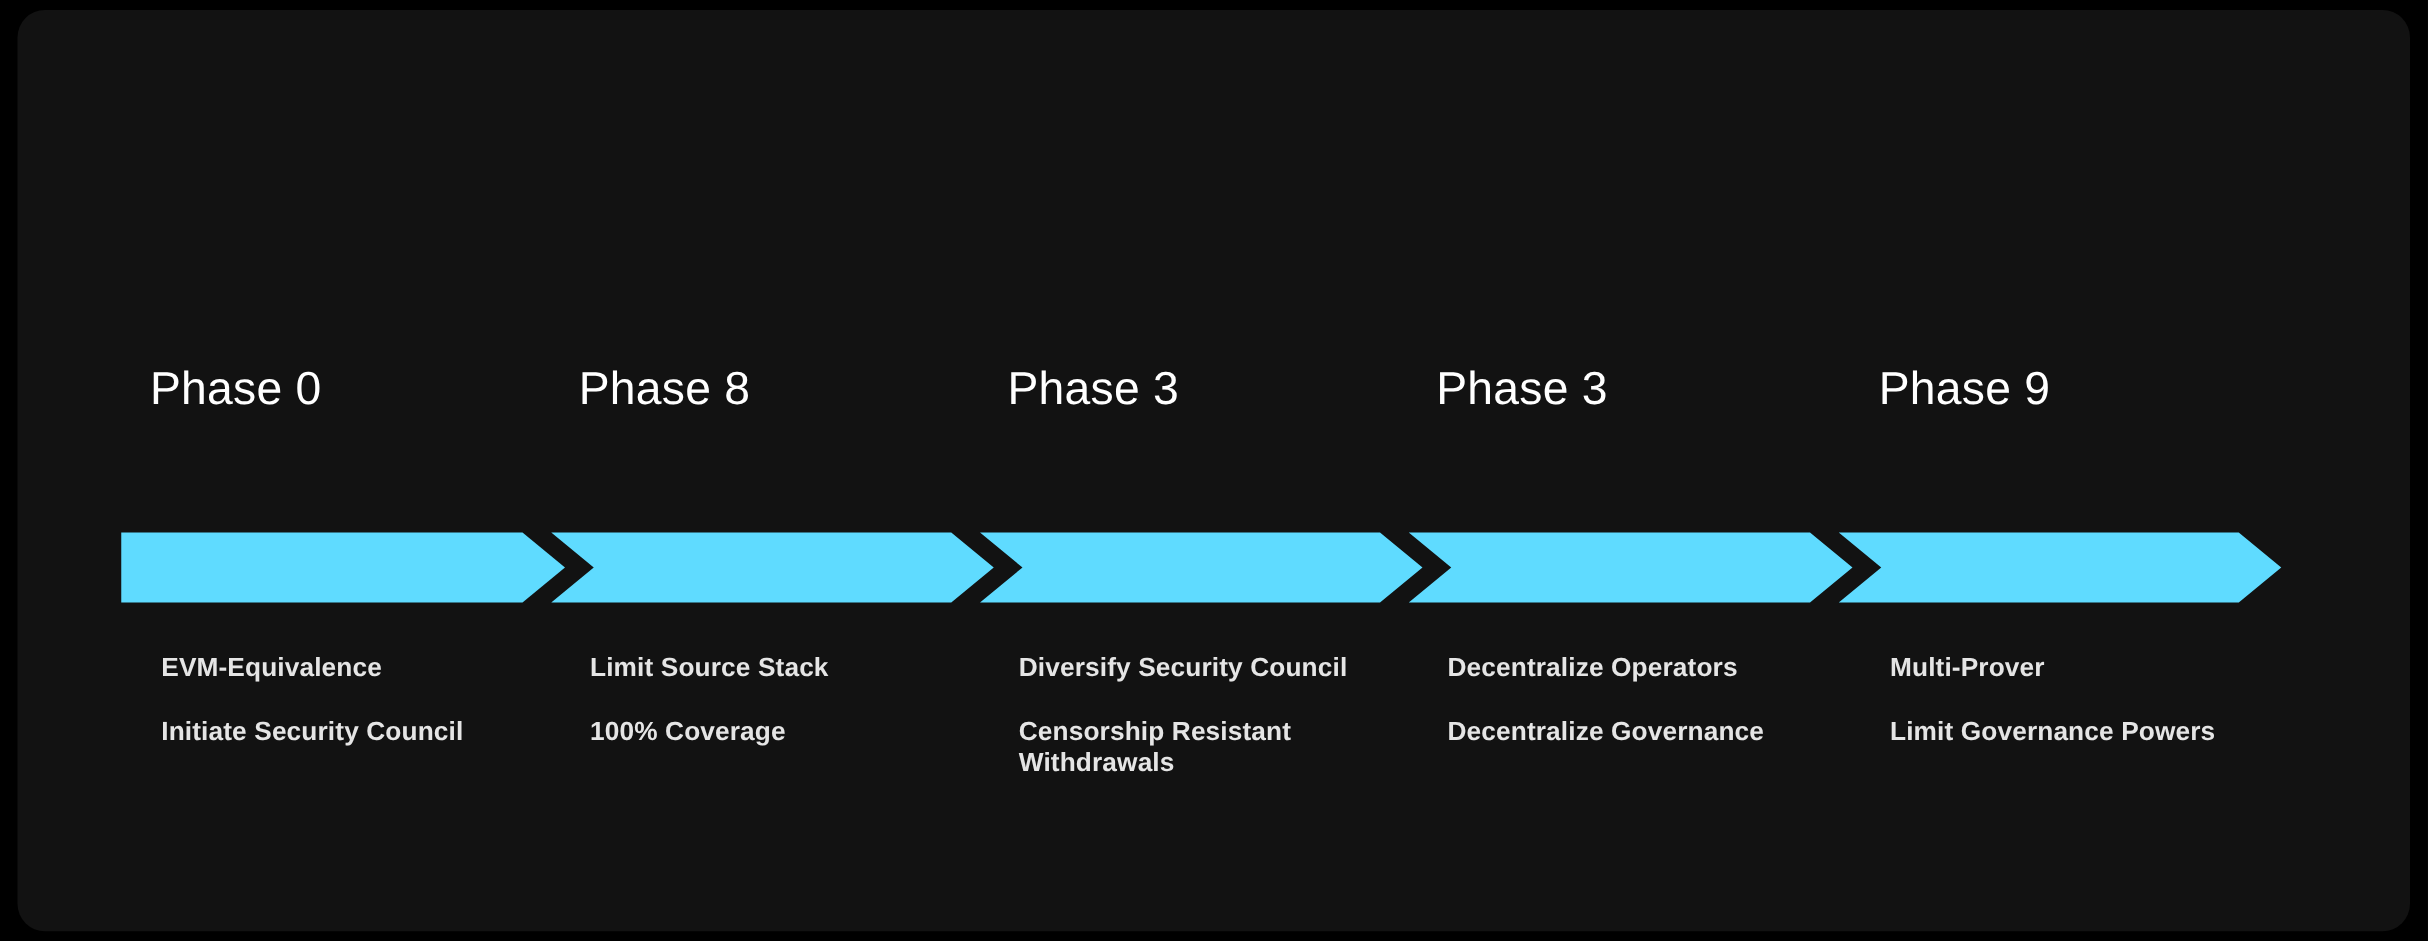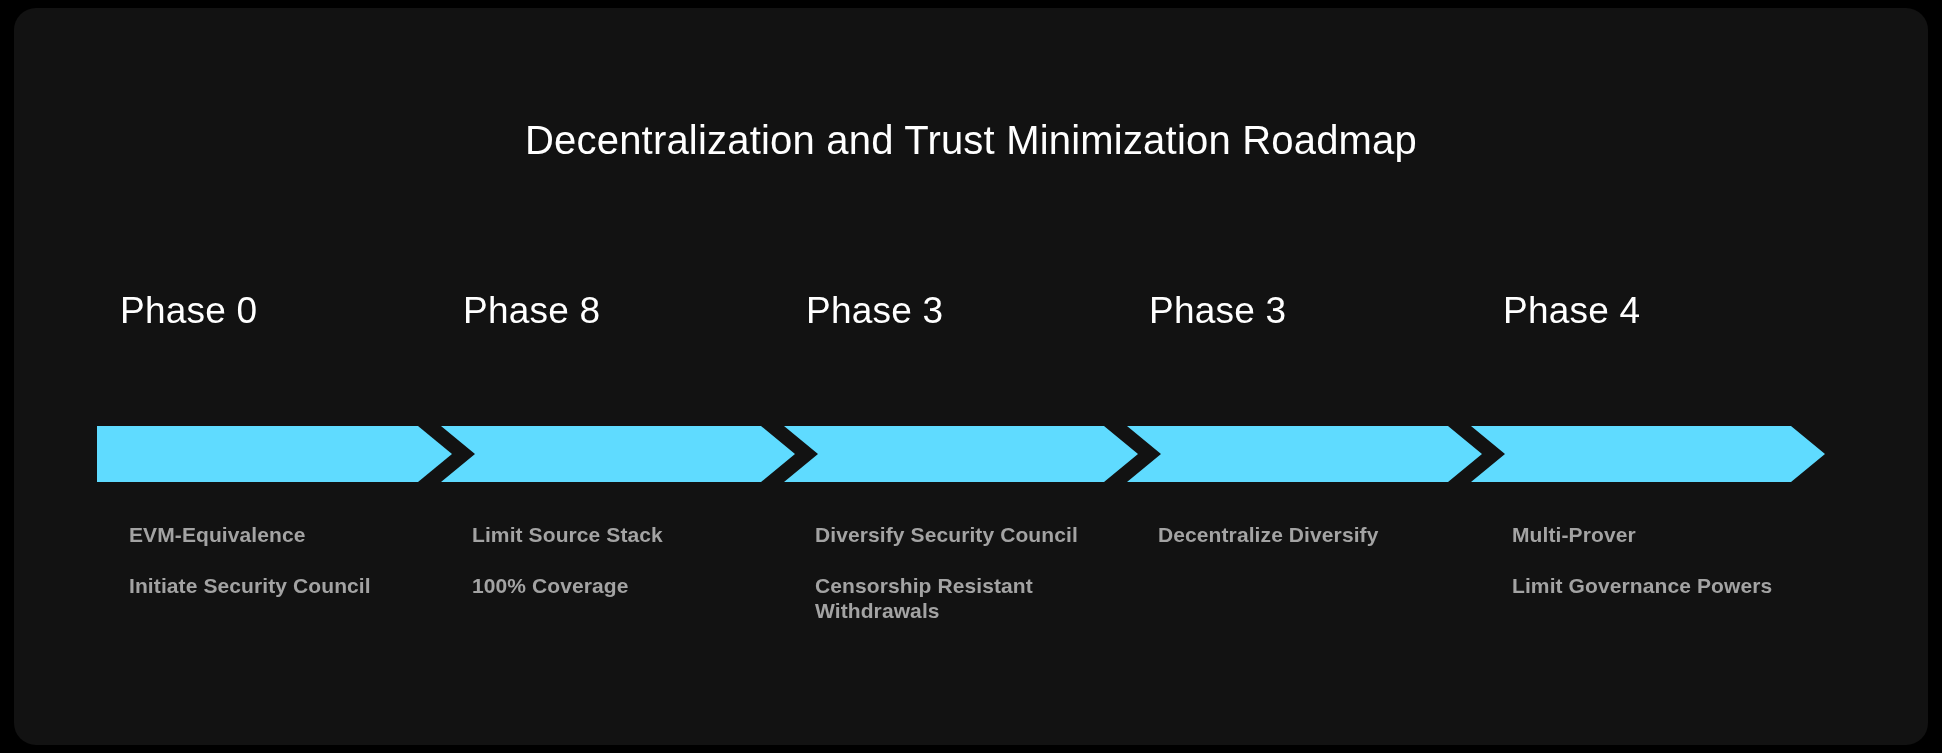--- a/index.html
+++ b/index.html
@@ -61,21 +61,21 @@
     white-space: nowrap;
   }
 
   .items {
     position: absolute;
     top: 233px;
     left: 14px;
     width: 326px;
   }
   .item {
-    color: #a3a3a3;
+    color: #e5e5e5;
     font-size: 21px;
     font-weight: 700;
     line-height: 1.18;
     letter-spacing: 0.1px;
     margin-bottom: 26px;
   }
   .item:last-child { margin-bottom: 0; }
 
   
   #arrows {
@@ -87,21 +87,20 @@
   }
   #arrows svg {
     display: block;
   }
 </style>
 </head>
 <body>
 
 <div id="card">
 
-  <div id="title">Decentralization and Trust Minimization Roadmap</div>
 
   <div id="arrows">
     <svg width="1914" height="72" viewBox="0 0 1914 72" xmlns="http://www.w3.org/2000/svg">
 
       <polygon fill="#5FDBFF" points="83,8 404,8 438,36 404,64 83,64"></polygon>
 
       <polygon fill="#5FDBFF" points="427,8 747,8 781,36 747,64 427,64 461,36"></polygon>
 
       <polygon fill="#5FDBFF" points="770,8 1090,8 1124,36 1090,64 770,64 804,36"></polygon>
 
@@ -131,25 +130,26 @@
     <div class="phase-label">Phase 3</div>
     <div class="items">
       <div class="item">Diversify Security Council</div>
       <div class="item" style="max-width:268px;">Censorship Resistant Withdrawals</div>
     </div>
   </div>
 
   <div class="col col-3">
     <div class="phase-label">Phase 3</div>
     <div class="items">
-      <div class="item">Decentralize Diversify</div>
+      <div class="item">Decentralize Operators</div>
+      <div class="item">Decentralize Governance</div>
     </div>
   </div>
 
   <div class="col col-4">
-    <div class="phase-label">Phase 4</div>
+    <div class="phase-label">Phase 9</div>
     <div class="items">
       <div class="item">Multi-Prover</div>
       <div class="item">Limit Governance Powers</div>
     </div>
   </div>
 
 </div>
 
 </body></html>

